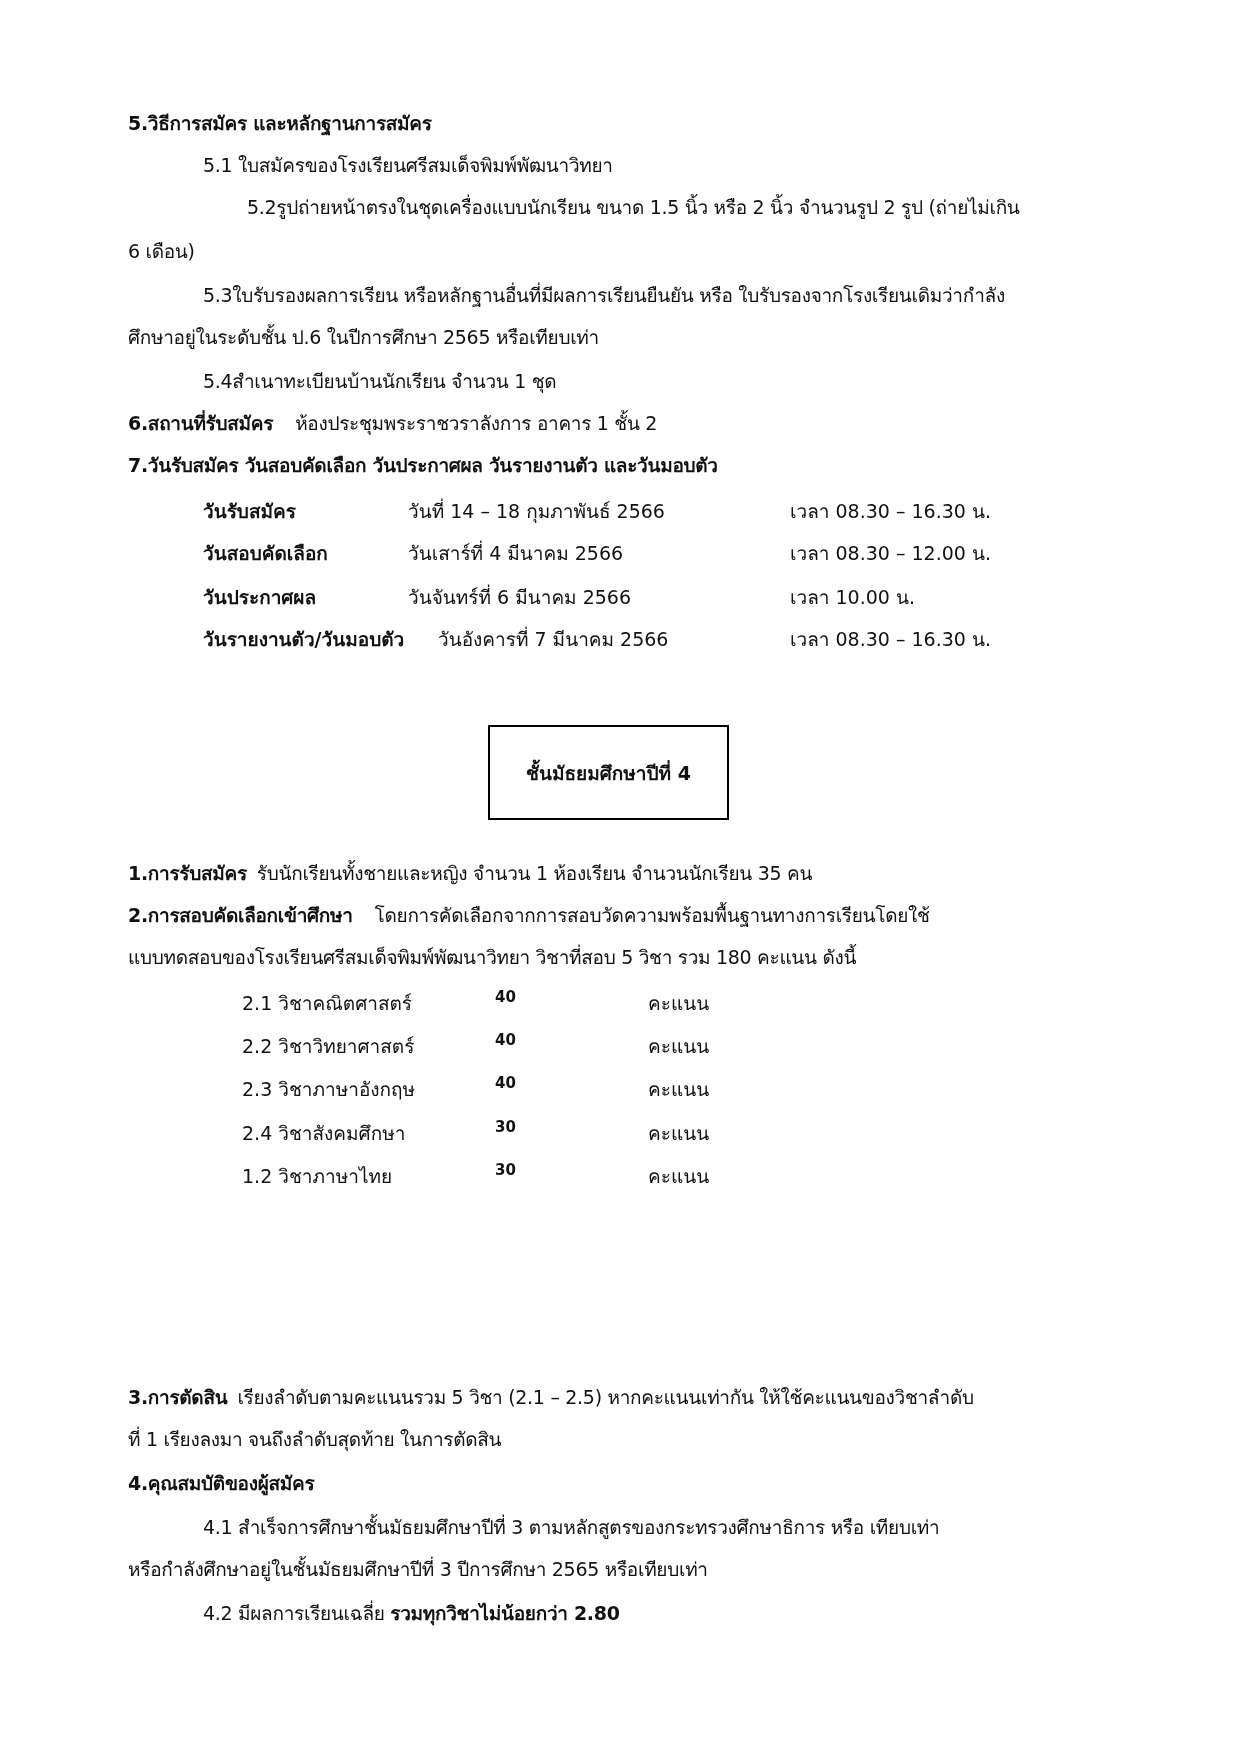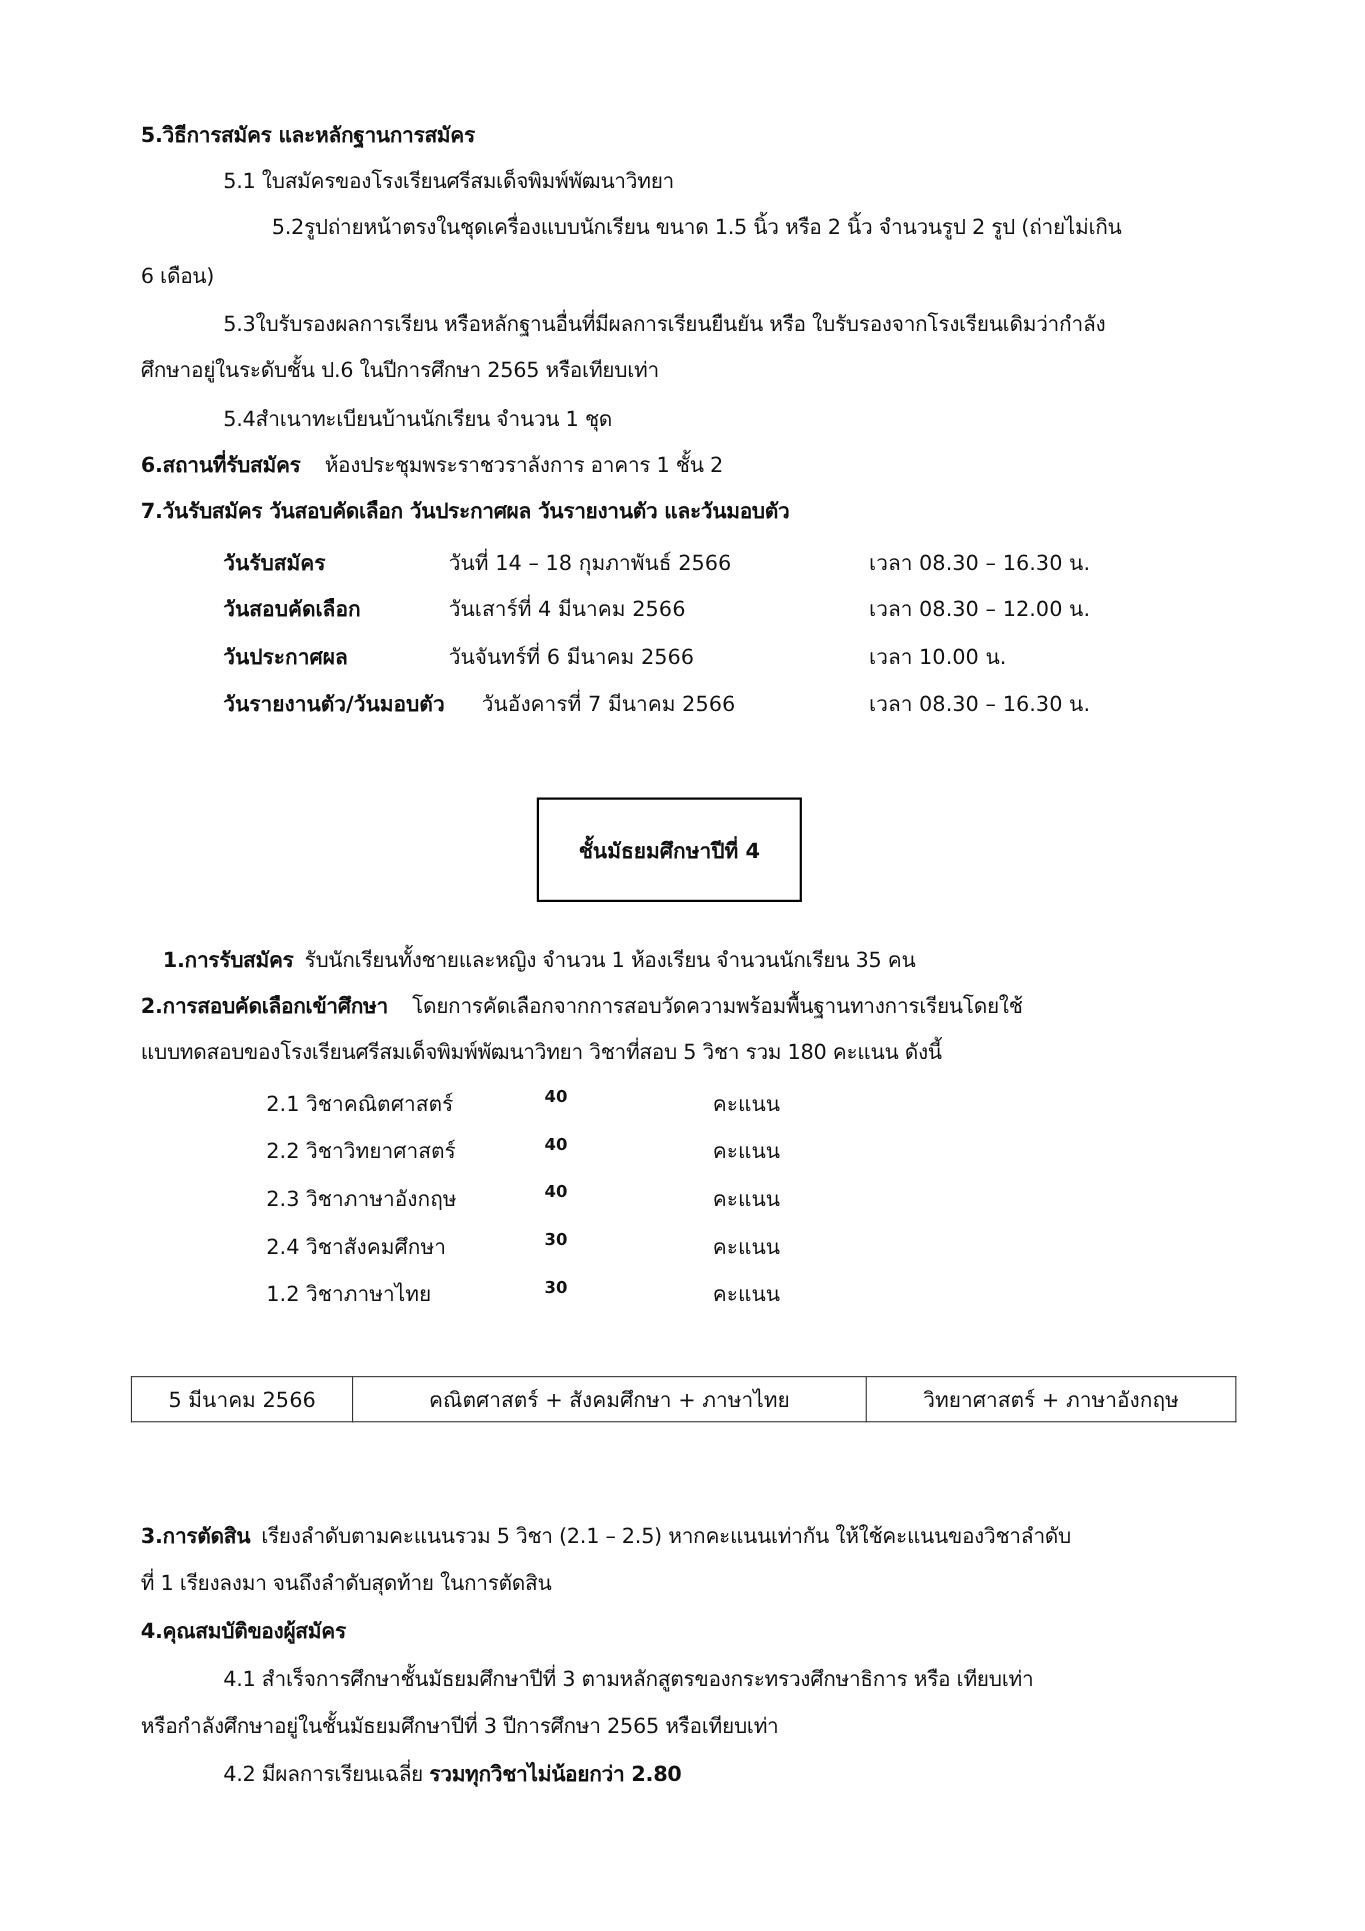--- a/index.html
+++ b/index.html
@@ -70,21 +70,21 @@
 <div>
   <div class="sched-label" style="left:203px; top:624px;">วันรายงานตัว/วันมอบตัว</div>
   <div class="sched-date" style="left:438px; top:624px;text-align:right;">วันอังคารที่  7  มีนาคม  2566</div>
   <div class="sched-time" style="left:790px; top:624px;">เวลา  08.30 – 16.30 น.</div>
 </div>
 
 <div class="grade-box">
   <span>ชั้นมัธยมศึกษาปีที่  4</span>
 </div>
 
-<div class="line" style="left:128px; top:860px;margin-left:20px;">
+<div class="line" style="left:128px; top:860px;">
   <span class="b">1.การรับสมัคร</span><span class="gap-sm"></span><span>รับนักเรียนทั้งชายและหญิง  จำนวน  1   ห้องเรียน   จำนวนนักเรียน      35      คน</span>
 </div>
 
 <div class="line" style="left:128px; top:902px;">
   <span class="b">2.การสอบคัดเลือกเข้าศึกษา</span><span class="gap"></span><span>โดยการคัดเลือกจากการสอบวัดความพร้อมพื้นฐานทางการเรียนโดยใช้</span>
 </div>
 <div class="line" style="left:128px; top:944px;">แบบทดสอบของโรงเรียนศรีสมเด็จพิมพ์พัฒนาวิทยา  วิชาที่สอบ  5  วิชา  รวม  180  คะแนน  ดังนี้</div>
 
 <div>
   <div class="subj-name" style="left:203px; top:988px;">2.1 วิชาคณิตศาสตร์</div>
@@ -107,25 +107,20 @@
   <div class="subj-unit" style="left:648px; top:1118px;">คะแนน</div>
 </div>
 <div>
   <div class="subj-name" style="left:203px; top:1161px;">1.2 วิชาภาษาไทย</div>
   <div class="subj-score" style="left:495px; top:1161px;">30</div>
   <div class="subj-unit" style="left:648px; top:1161px;">คะแนน</div>
 </div>
 
 <table class="exam">
   <tbody>
-  <tr>
-    <td>5 มีนาคม 2566</td>
-    <td>คณิตศาสตร์ + สังคมศึกษา + ภาษาไทย</td>
-    <td>วิทยาศาสตร์ + ภาษาอังกฤษ</td>
-  </tr>
 </tbody>
   </table>
 
 <div class="line" style="left:128px; top:1384px;">
   <span class="b">3.การตัดสิน</span><span class="gap-sm"></span><span>เรียงลำดับตามคะแนนรวม  5  วิชา (2.1 – 2.5)  หากคะแนนเท่ากัน  ให้ใช้คะแนนของวิชาลำดับ</span>
 </div>
 <div class="line" style="left:128px; top:1426px;">ที่ 1 เรียงลงมา จนถึงลำดับสุดท้าย ในการตัดสิน</div>
 
 <div class="line b" style="left:128px; top:1470px;">4.คุณสมบัติของผู้สมัคร</div>
 <div class="line" style="left:203px; top:1514px;">4.1  สำเร็จการศึกษาชั้นมัธยมศึกษาปีที่  3  ตามหลักสูตรของกระทรวงศึกษาธิการ  หรือ  เทียบเท่า</div>

